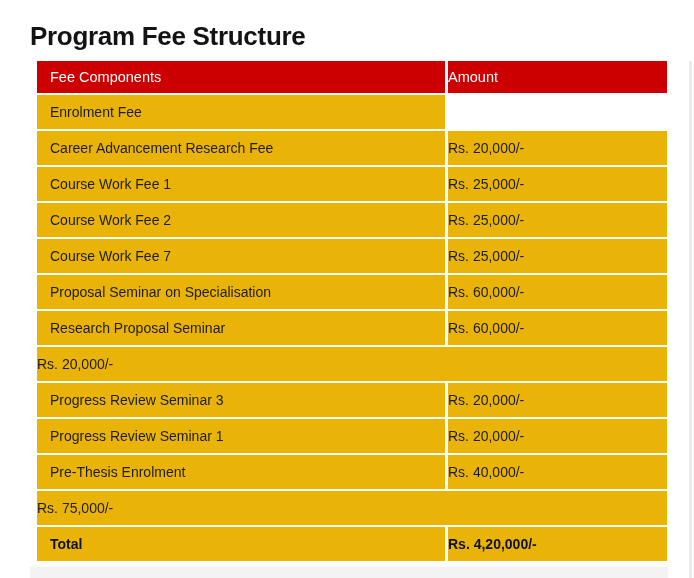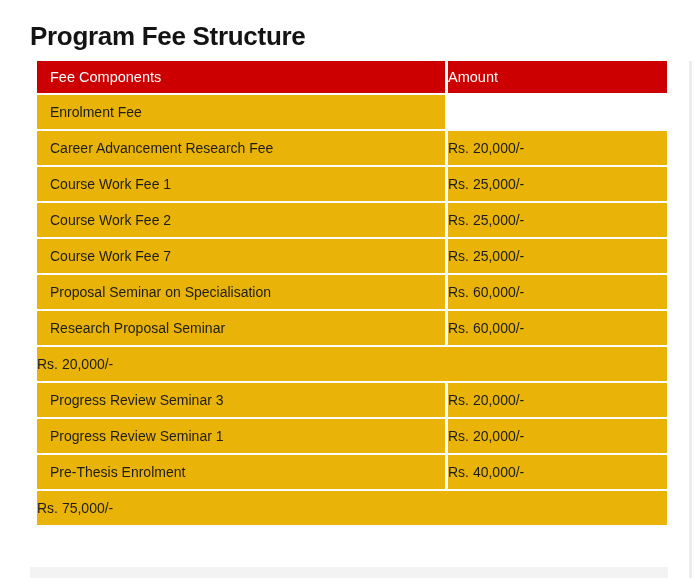--- a/index.html
+++ b/index.html
@@ -136,17 +136,21 @@
   <div class="t-row data-row">
     <div class="cell c1">Pre-Thesis Enrolment</div>
     <div class="cell c2">Rs. 40,000/-</div>
   </div>
 
   <div class="t-row data-row">
     <div class="cell c2">Rs. 75,000/-</div>
   </div>
 </div>
 
+  <div class="t-row data-row total-row">
+    <div class="cell c1">Total</div>
+    <div class="cell c2">Rs. 4,20,000/-</div>
+  </div>
 
 </div>
 
 <div class="next-section-sliver"></div>
 <div class="right-strip"></div>
 
 </body></html>

